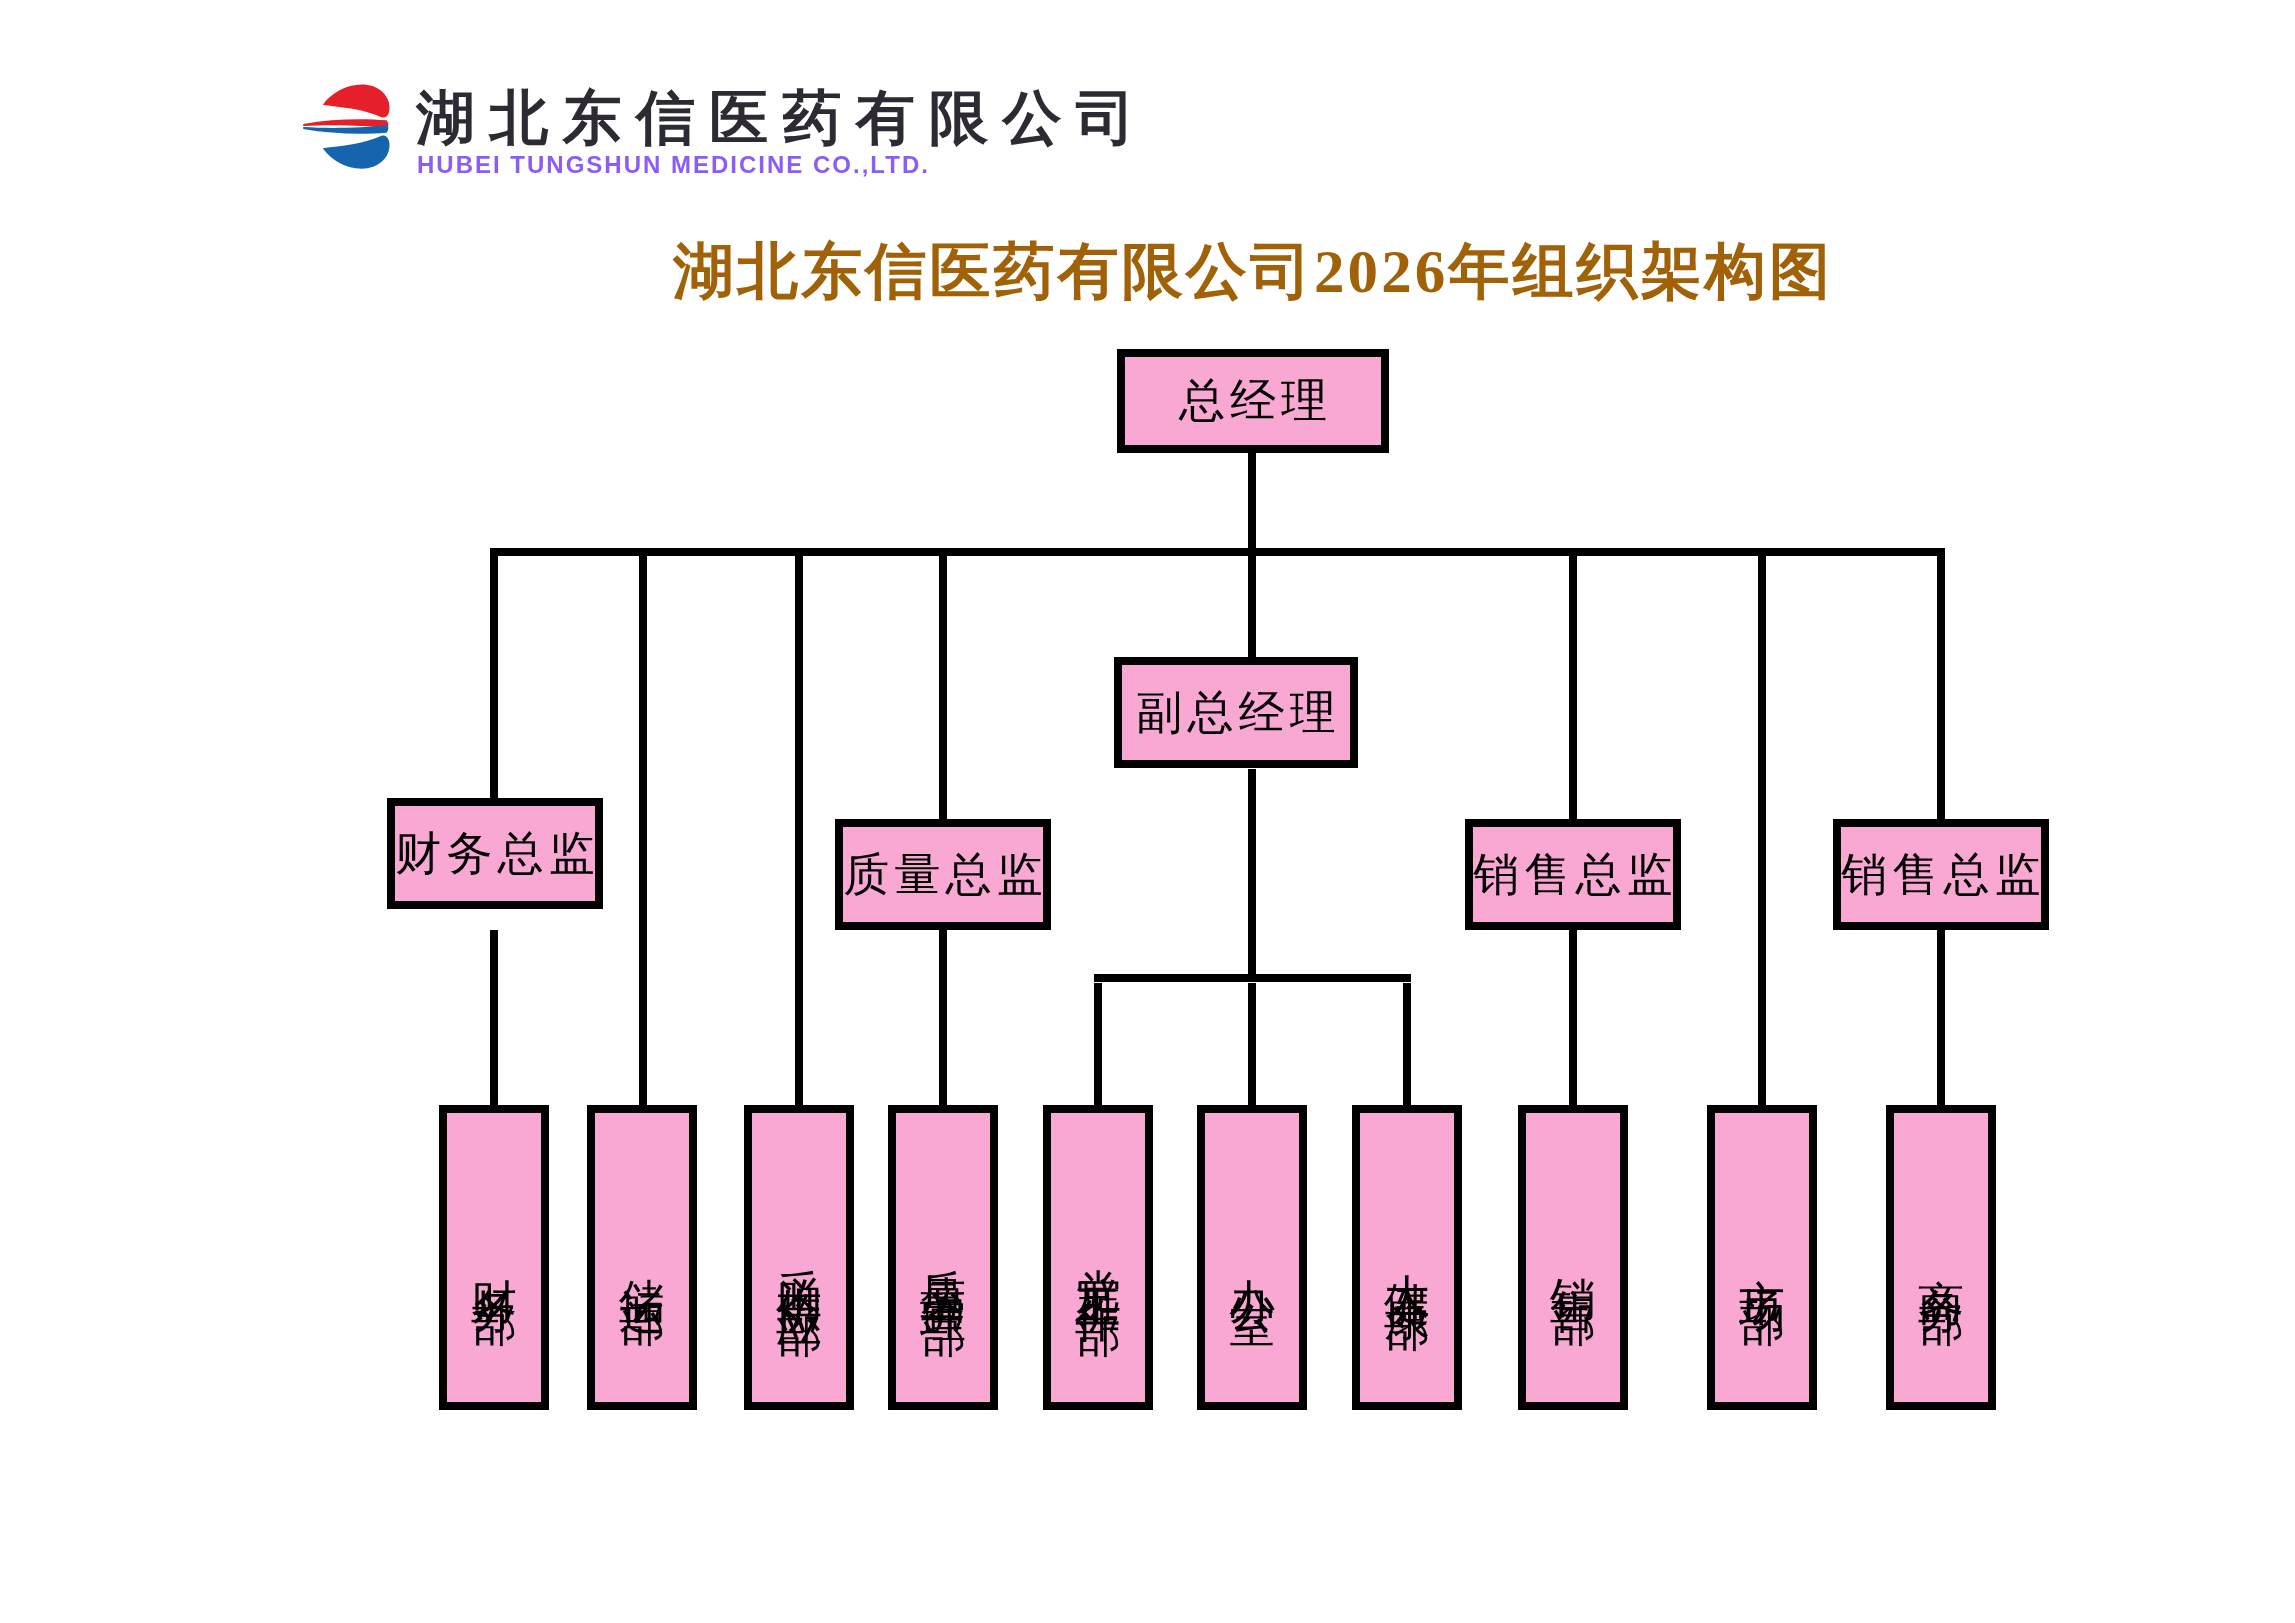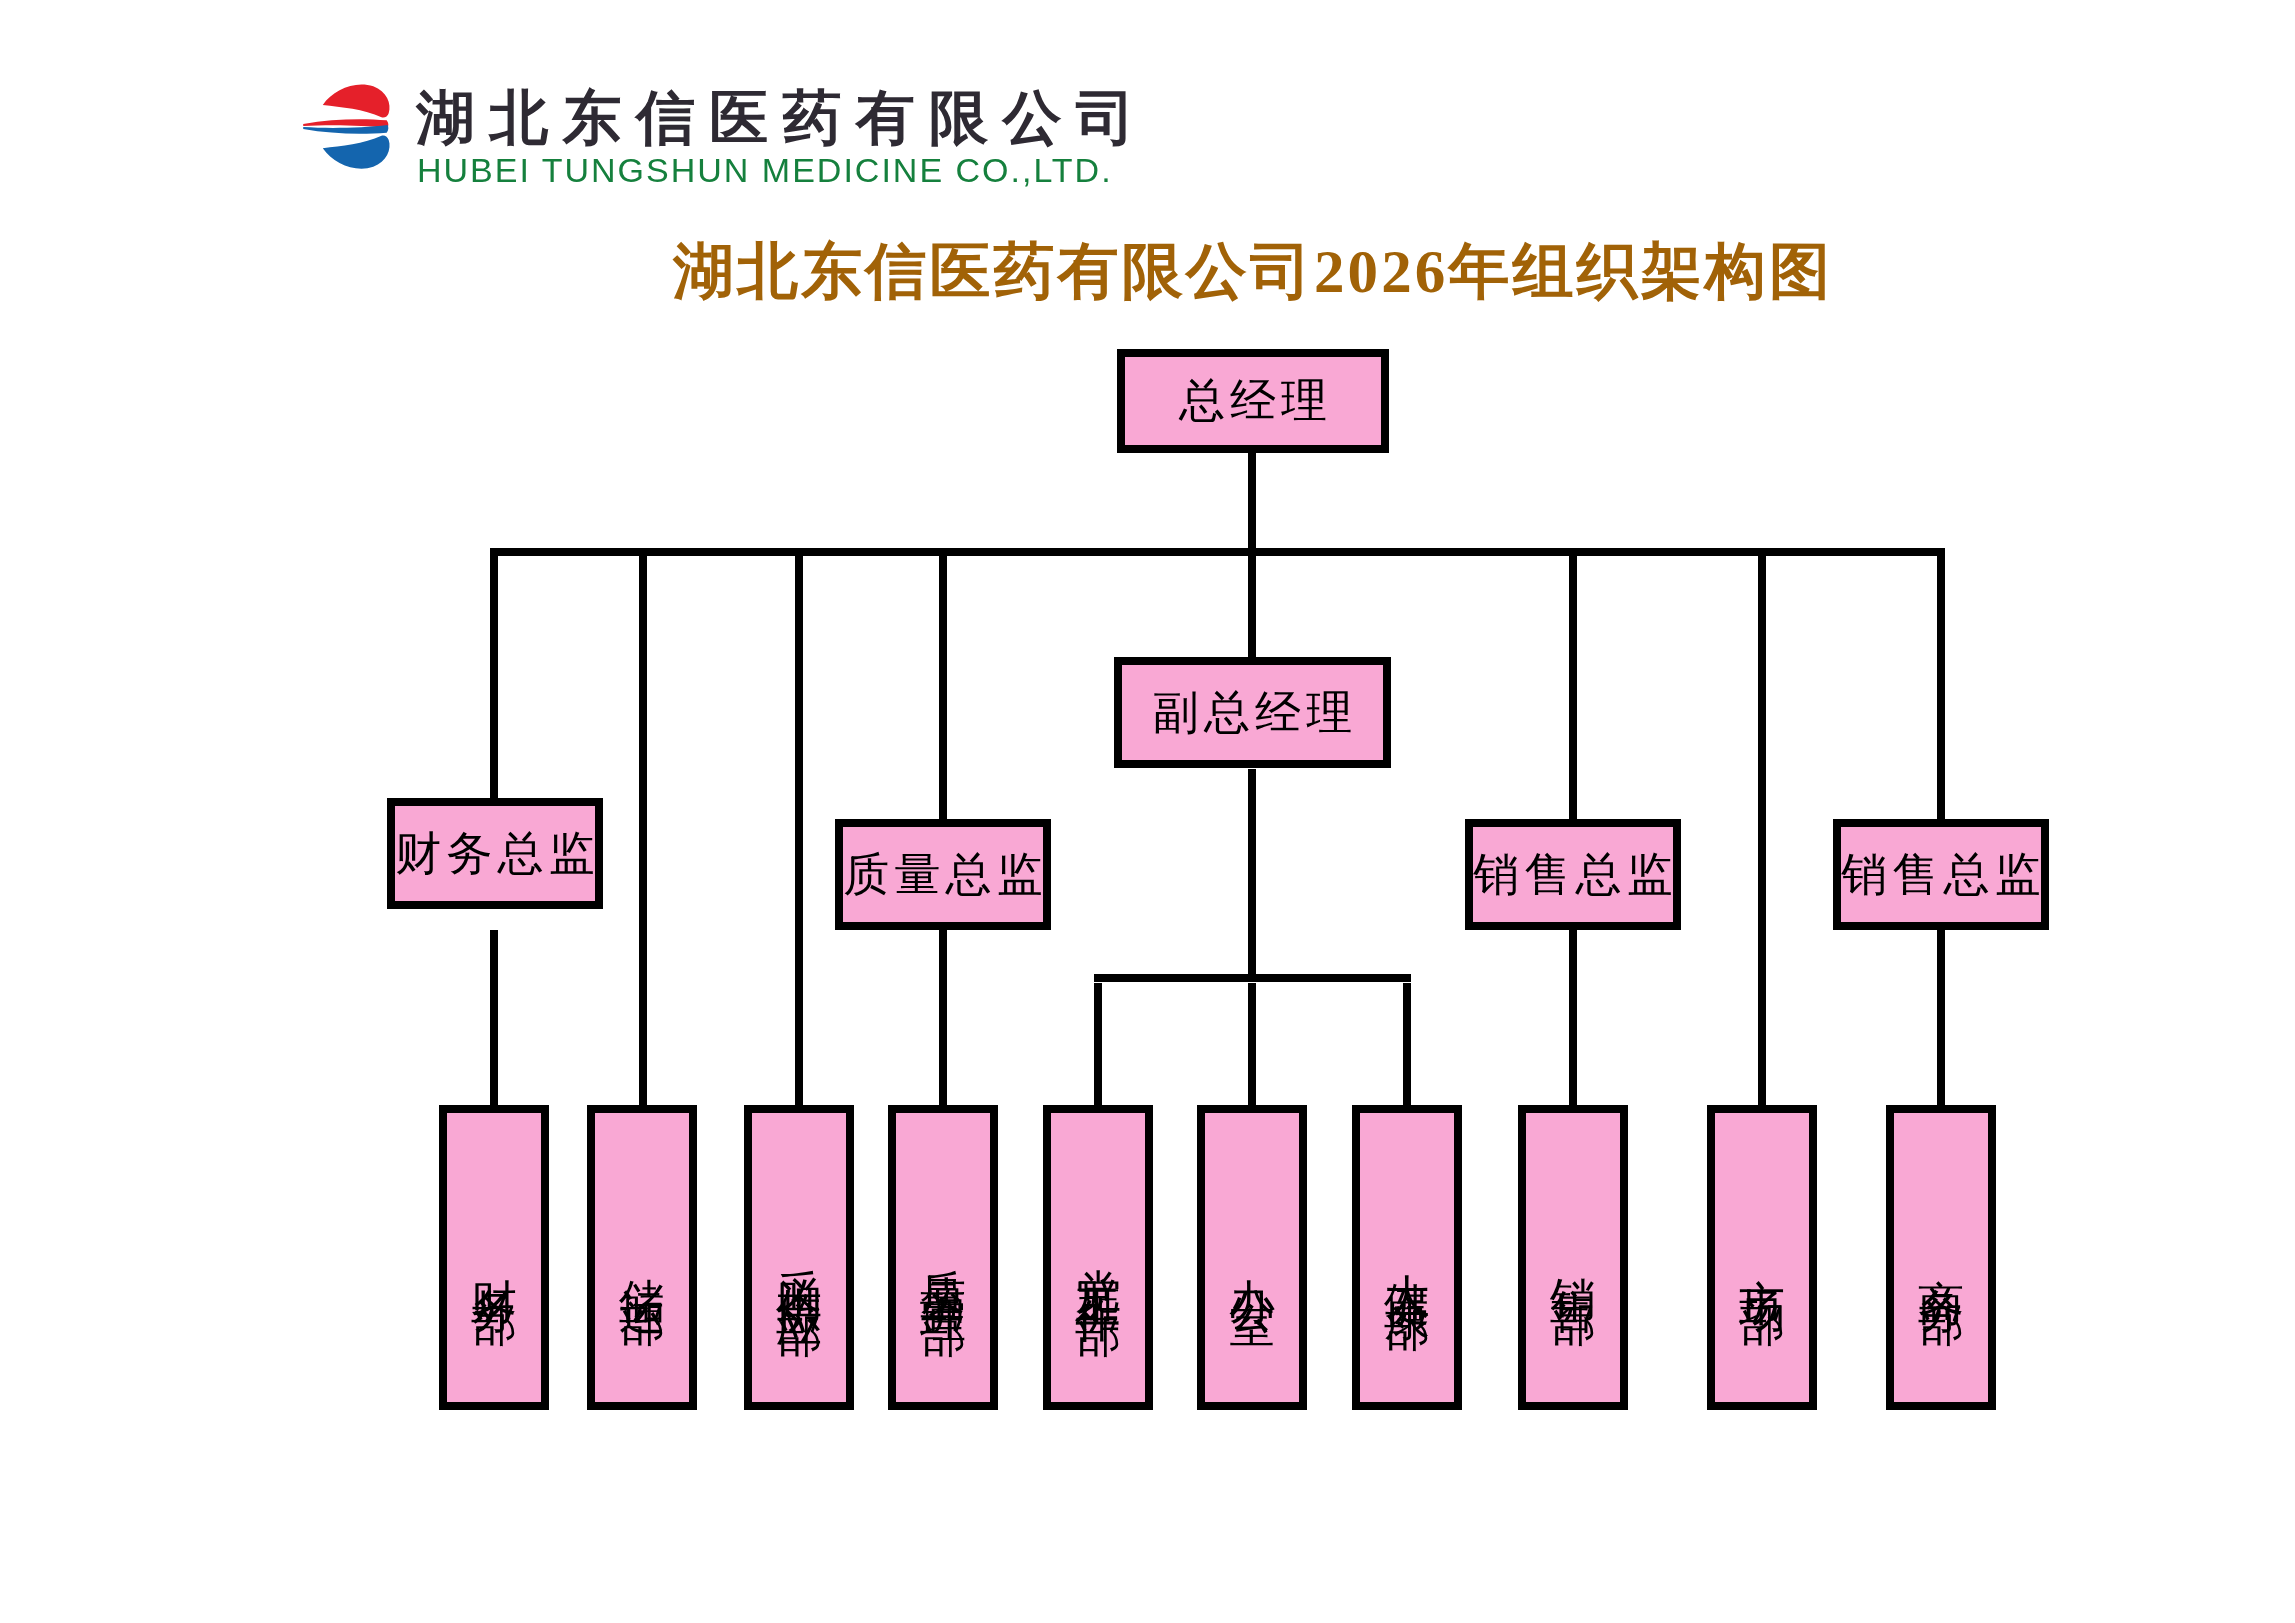--- a/index.html
+++ b/index.html
@@ -18,22 +18,22 @@
   .logo-icon { position: absolute; left: 296px; top: 77px; width: 103px; height: 97px; }
   .logo-cn {
     position: absolute; left: 416px; top: 86px;
     font-family: "Liberation Sans", "DejaVu Sans", sans-serif;
     font-weight: bold; font-size: 59px; letter-spacing: 14.3px;
     color: #2e2a33; white-space: nowrap; line-height: 1.1; text-align: right;
   }
   .logo-en {
     position: absolute; left: 417px; top: 151px;
     font-family: "Liberation Sans", "DejaVu Sans", sans-serif;
-    font-weight: normal; font-size: 34px; letter-spacing: 2px;
-    color: #15803d; white-space: nowrap;
+    font-weight: bold; font-size: 24px; letter-spacing: 2px;
+    color: #8b5cf6; white-space: nowrap;
   }
   
   .chart-title {
     position: absolute; left: 1253px; top: 231px;
     transform: translateX(-50%);
     font-weight: bold; font-size: 61px; letter-spacing: 3.1px;
     color: #a16207; white-space: nowrap;
   }
   
   .line { position: absolute; background: #000; }
@@ -101,21 +101,21 @@
 
   <div class="line" style="left:1758px; top:556px; width:8.2px; height:549px;"></div>
 
   <div class="line" style="left:1937px; top:556px; width:8.2px; height:263px;"></div>
   <div class="line" style="left:1937px; top:930px; width:8.2px; height:175px;"></div>
 
   <div class="node" style="left:1117px; top:349px; width:272px; height:104px;">
     <span class="h-label">总经理</span>
   </div>
 
-  <div class="node" style="left:1114px; top:657px; width:277px; height:111px;">
+  <div class="node" style="left:1114px; top:657px; width:244px; height:111px;">
     <span class="h-label">副总经理</span>
   </div>
 
   <div class="node" style="left:387px; top:798px; width:216px; height:111px;">
     <span class="h-label">财务总监</span>
   </div>
   <div class="node" style="left:835px; top:819px; width:216px; height:111px;">
     <span class="h-label">质量总监</span>
   </div>
   <div class="node" style="left:1465px; top:819px; width:216px; height:111px;">

